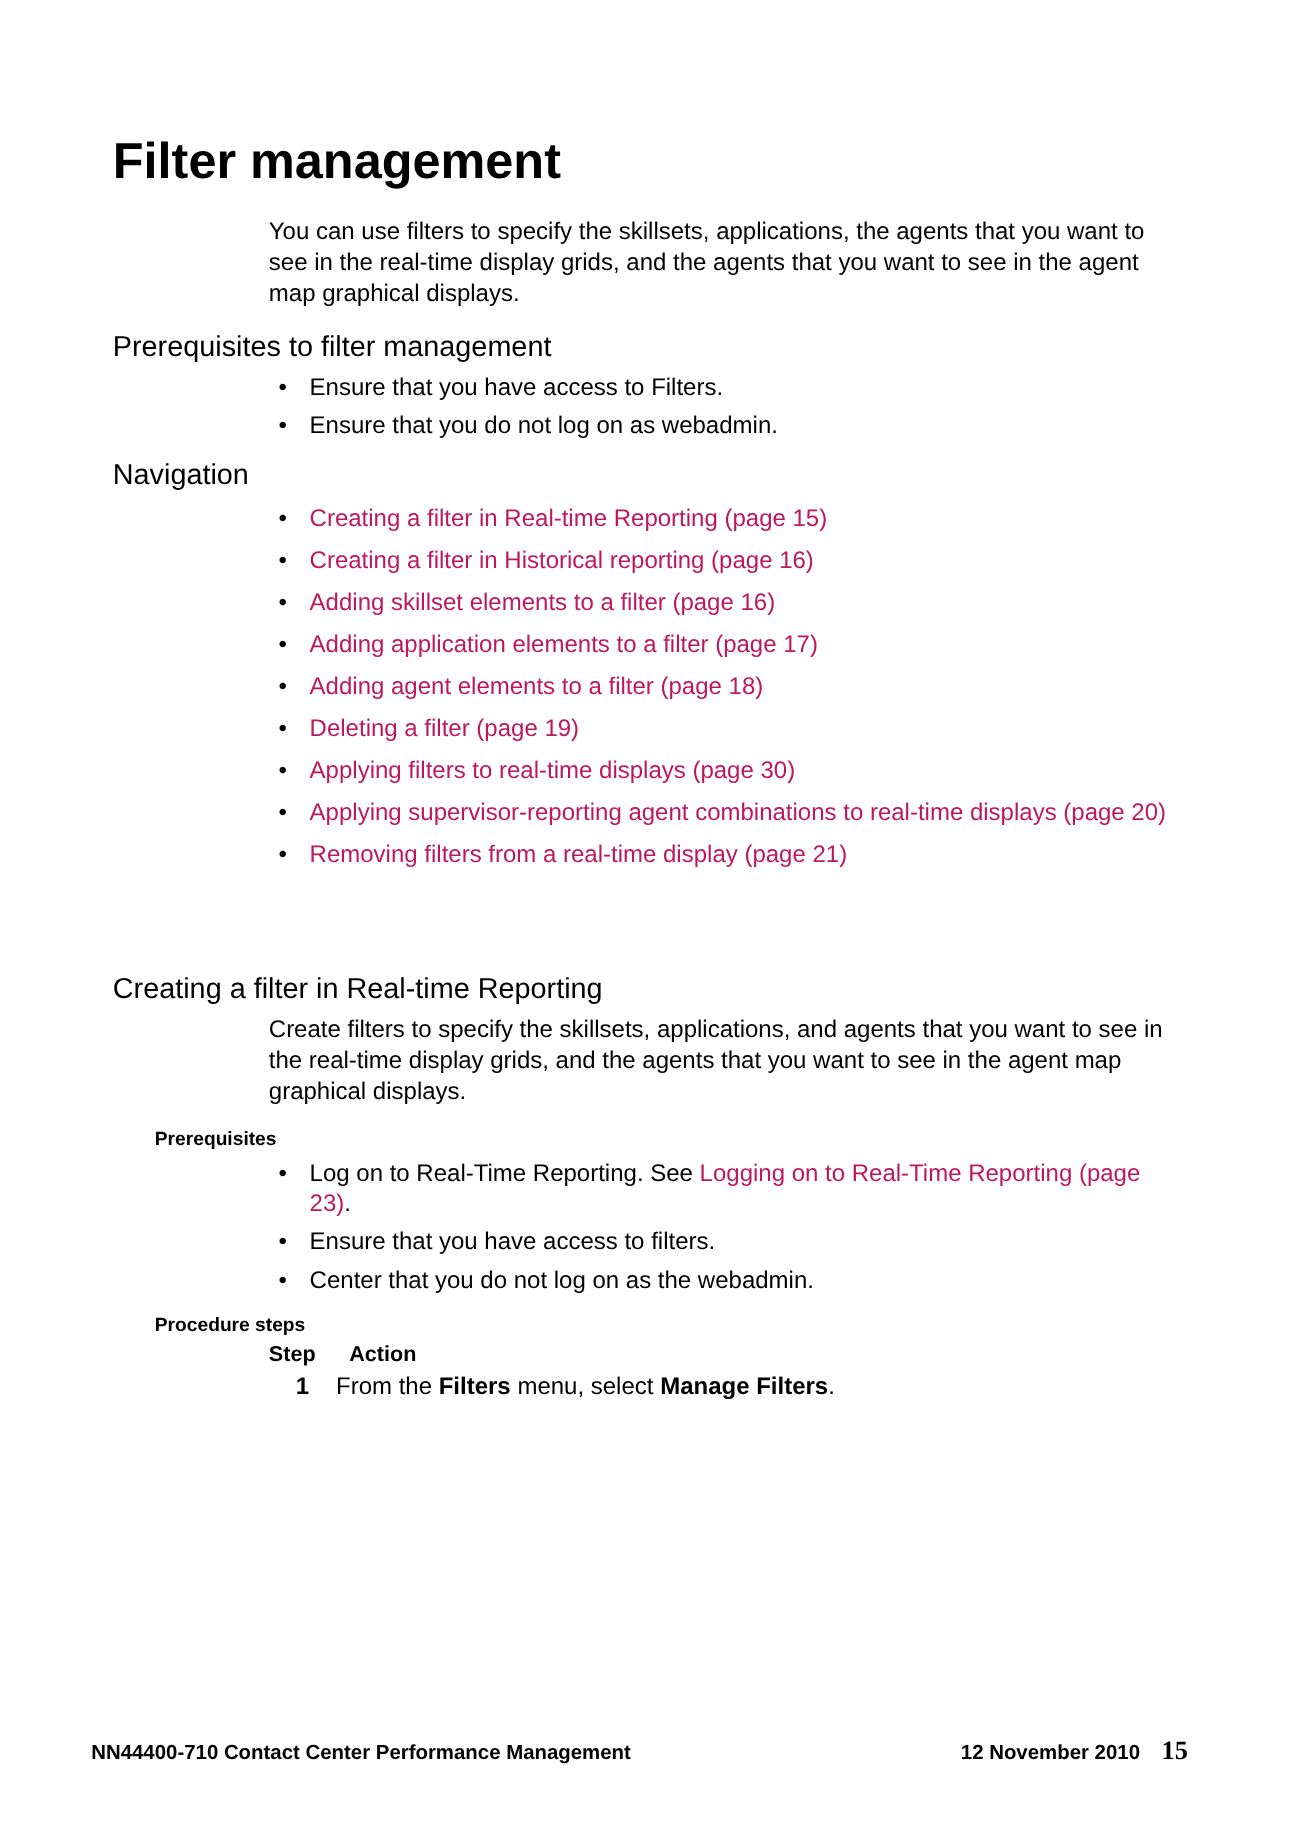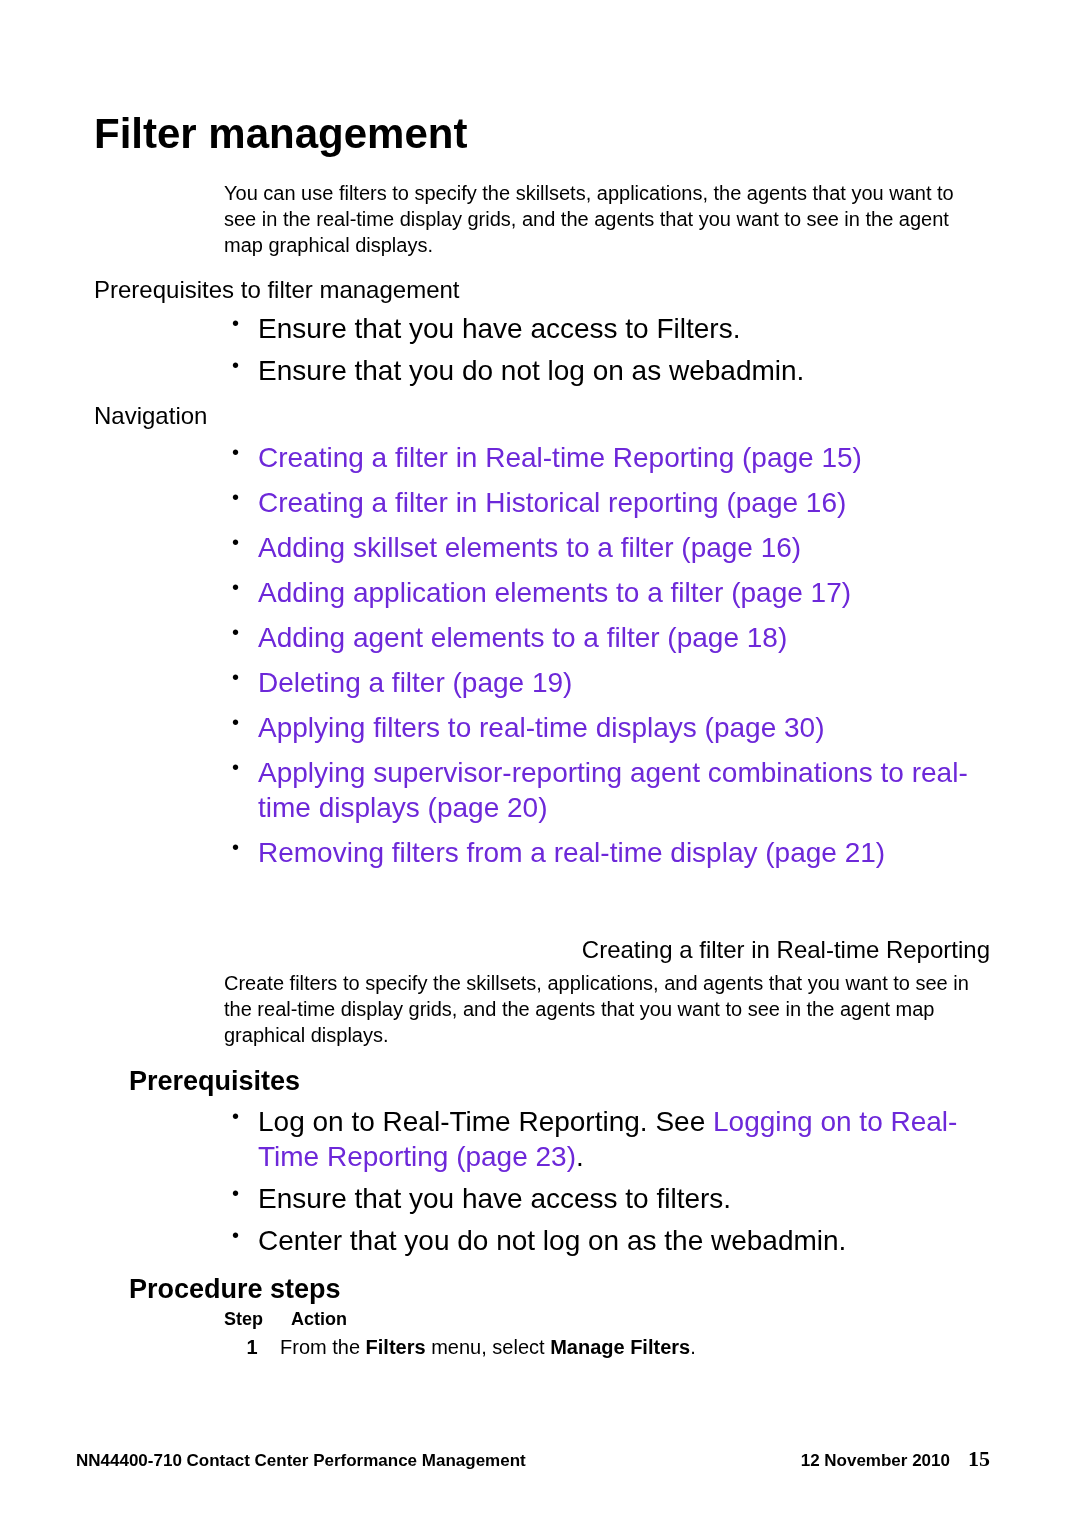--- a/index.html
+++ b/index.html
@@ -28,46 +28,45 @@
     line-height: 1.3;
     margin-bottom: 18px;
   }
   h2 {
     font-size: 24px;
     font-weight: normal;
     margin-bottom: 6px;
     margin-top: 4px;
   }
   h2.with-gap {
-    margin-top: 66px;
-    text-align: right;
+    margin-top: 86px;
   }
   ul {
     list-style: none;
     margin-left: 130px;
     margin-bottom: 14px;
   }
   ul li {
-    font-size: 28px;
+    font-size: 20px;
     line-height: 1.25;
     position: relative;
     padding-left: 34px;
     margin: 7px 0;
   }
   ul li::before {
     content: "•";
     position: absolute;
     left: 8px;
     top: 0;
     font-size: 20px;
   }
   ul.linked li { margin: 10px 0; }
-  .link { color: #6d28d9; }
+  .link { color: #be185d; }
   h3 {
-    font-size: 27px;
+    font-size: 16px;
     font-weight: bold;
     margin-left: 35px;
     margin-bottom: 4px;
     margin-top: 16px;
   }
   .step-head {
     margin-left: 130px;
     font-size: 18px;
     font-weight: bold;
     display: flex;

